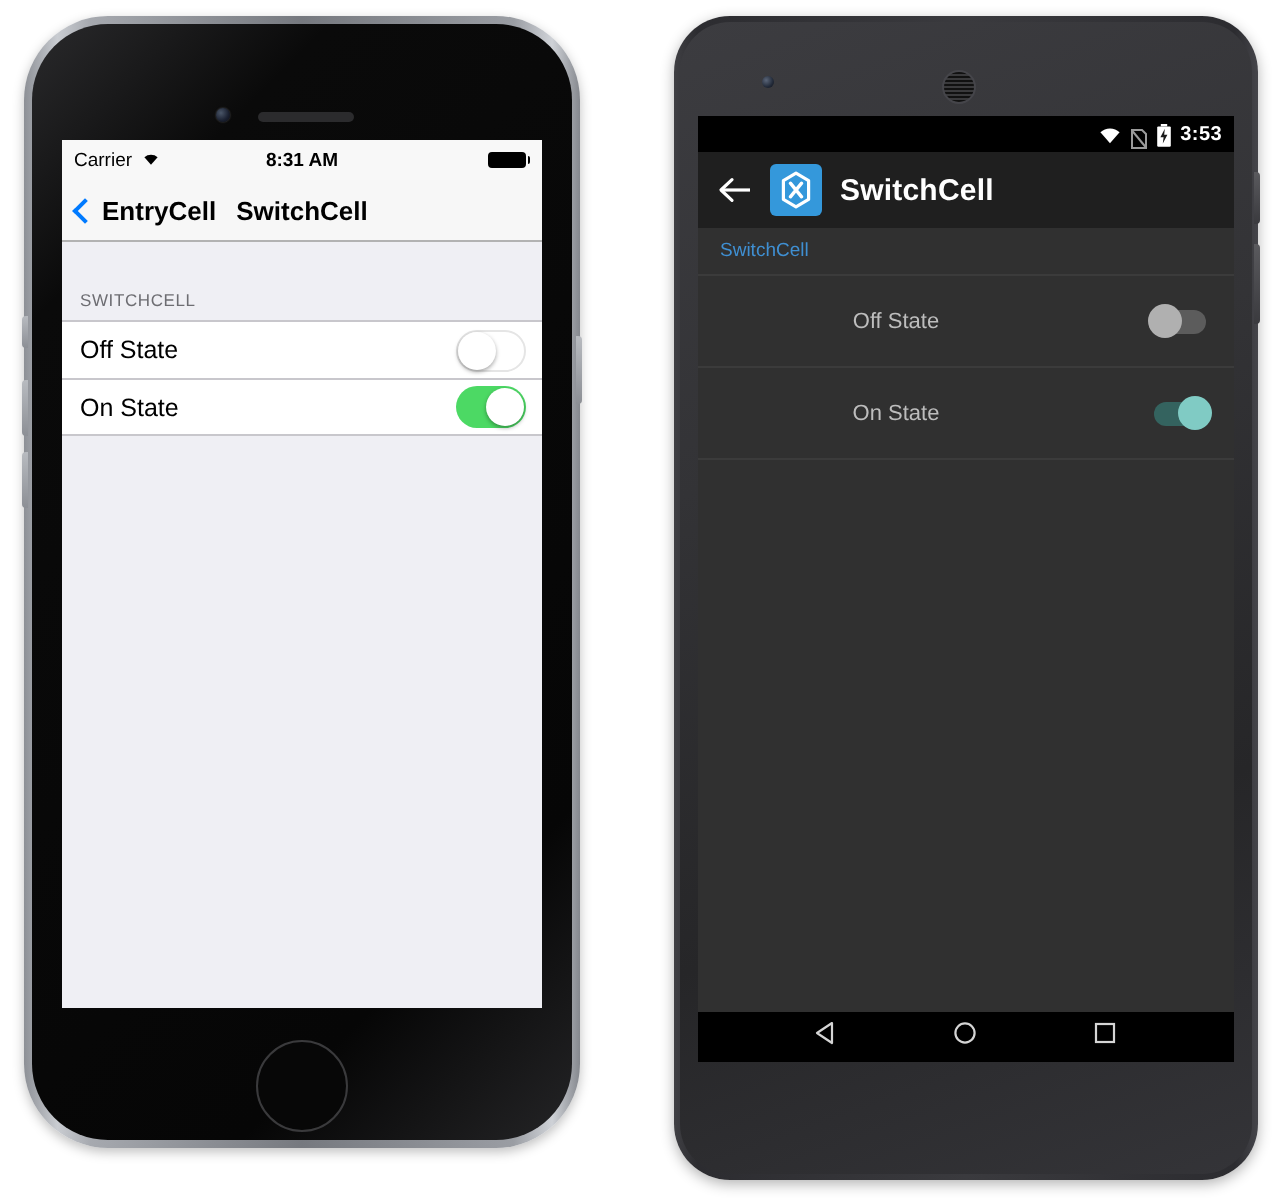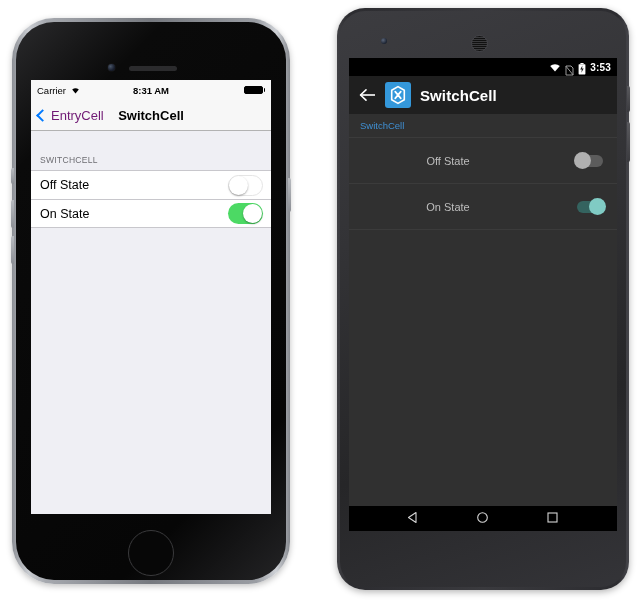--- a/index.html
+++ b/index.html
@@ -12,21 +12,21 @@
     height: 600px;
     position: relative;
     font-family: "Liberation Sans", sans-serif;
     overflow: hidden;
   }
 
   
   #iphone-device {
     position: absolute;
     left: 12px;
-    top: 18px;
+    top: 8px;
     width: 278px;
     height: 502px;
     border-radius: 17px;
   }
   .iph-outer {
     position: absolute;
     left: 0; top: 0;
     width: 278px; height: 566px;
     border-radius: 42px;
     background: linear-gradient(90deg,#8d9096 0%,#c9ccd1 6%,#a6a9af 12%,#76797f 50%,#9a9da3 88%,#cfd2d7 95%,#85888e 100%);
@@ -151,24 +151,25 @@
     border-bottom: 0.5px solid #b2b2b2;
     position: relative;
     display: flex;
     align-items: center;
     padding: 0 6px;
     box-sizing: border-box;
   }
   .ios-back {
     display: flex;
     align-items: center;
-    color: #701a75;
+    color: #000000;
     font-size: 13px;
     gap: 2px;
     z-index: 2;
+    font-weight: bold;
   }
   .ios-back-chevron {
     display: inline-block;
     width: 7px; height: 7px;
     border-left: 2px solid #007aff;
     border-bottom: 2px solid #007aff;
     transform: rotate(45deg);
     margin-right: 2px;
     margin-left: 1px;
   }

